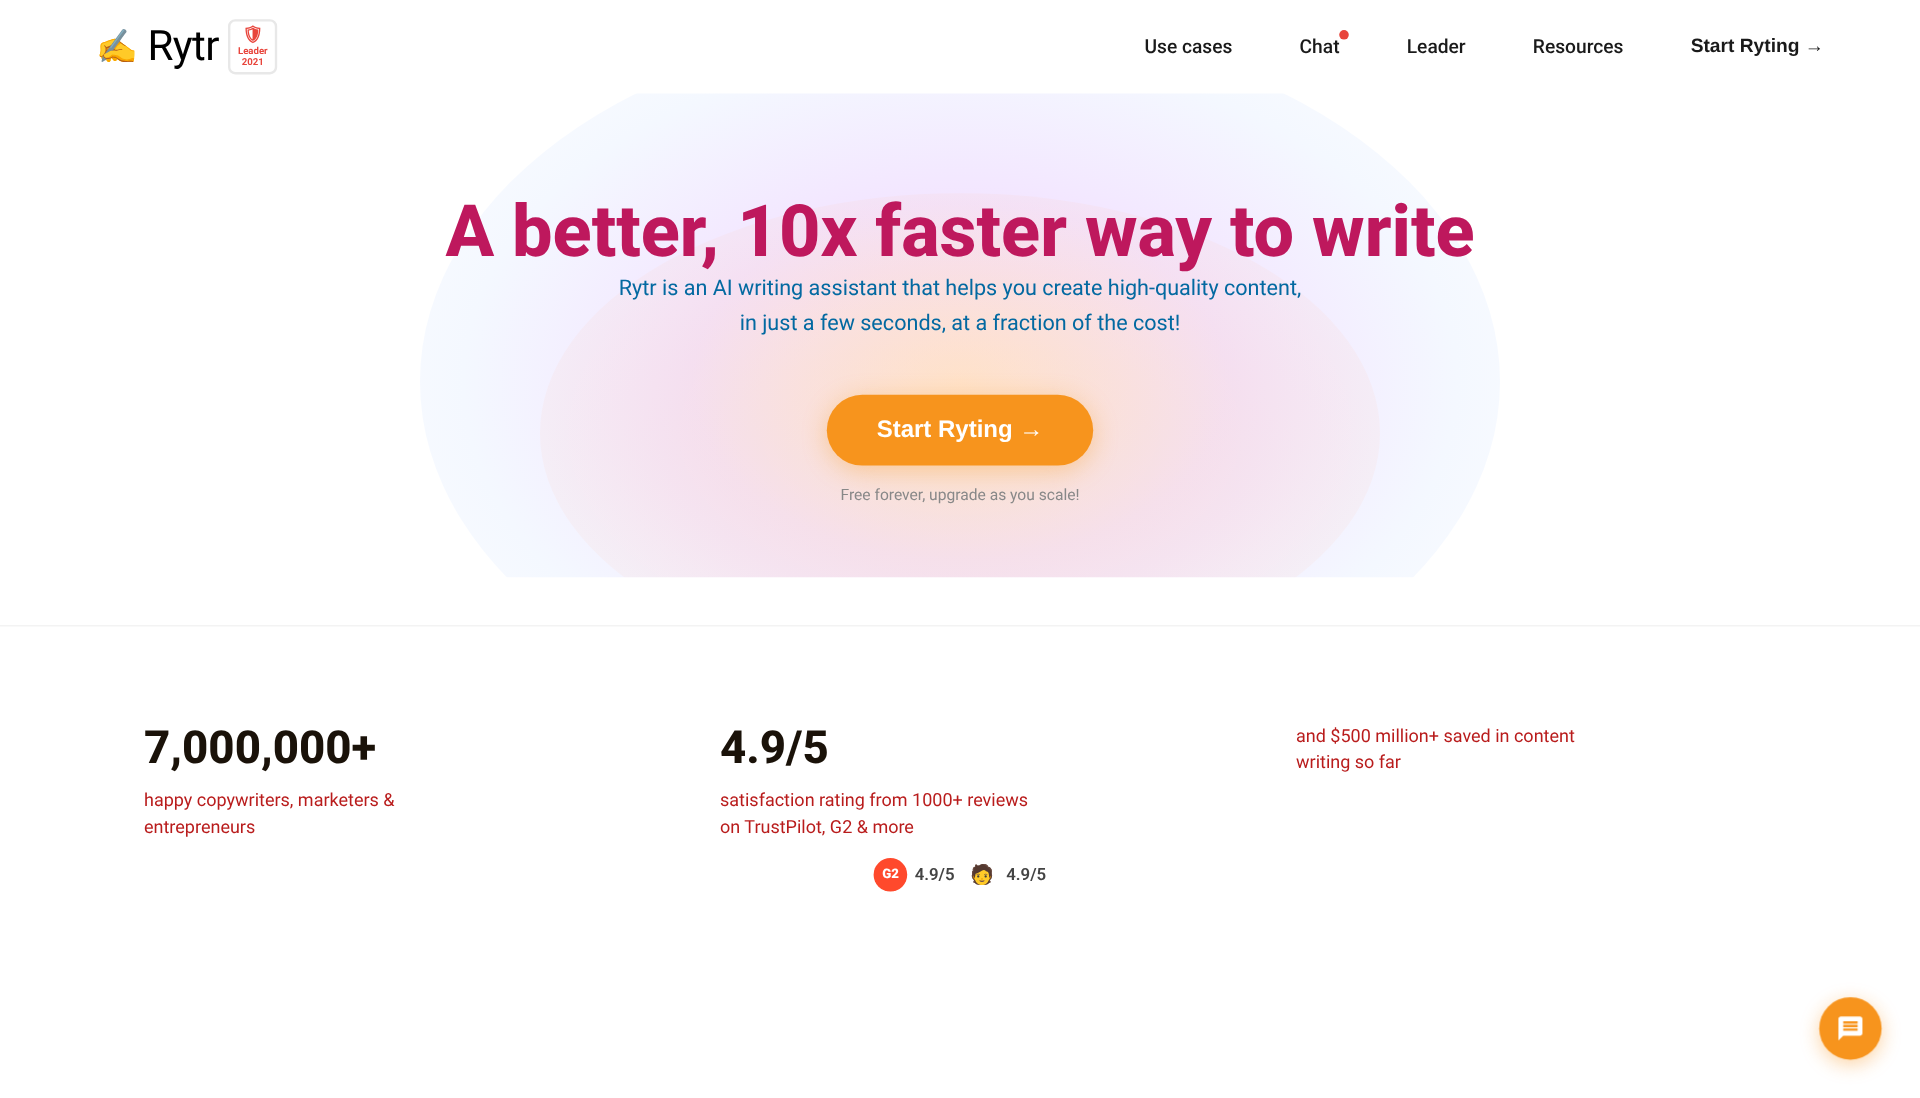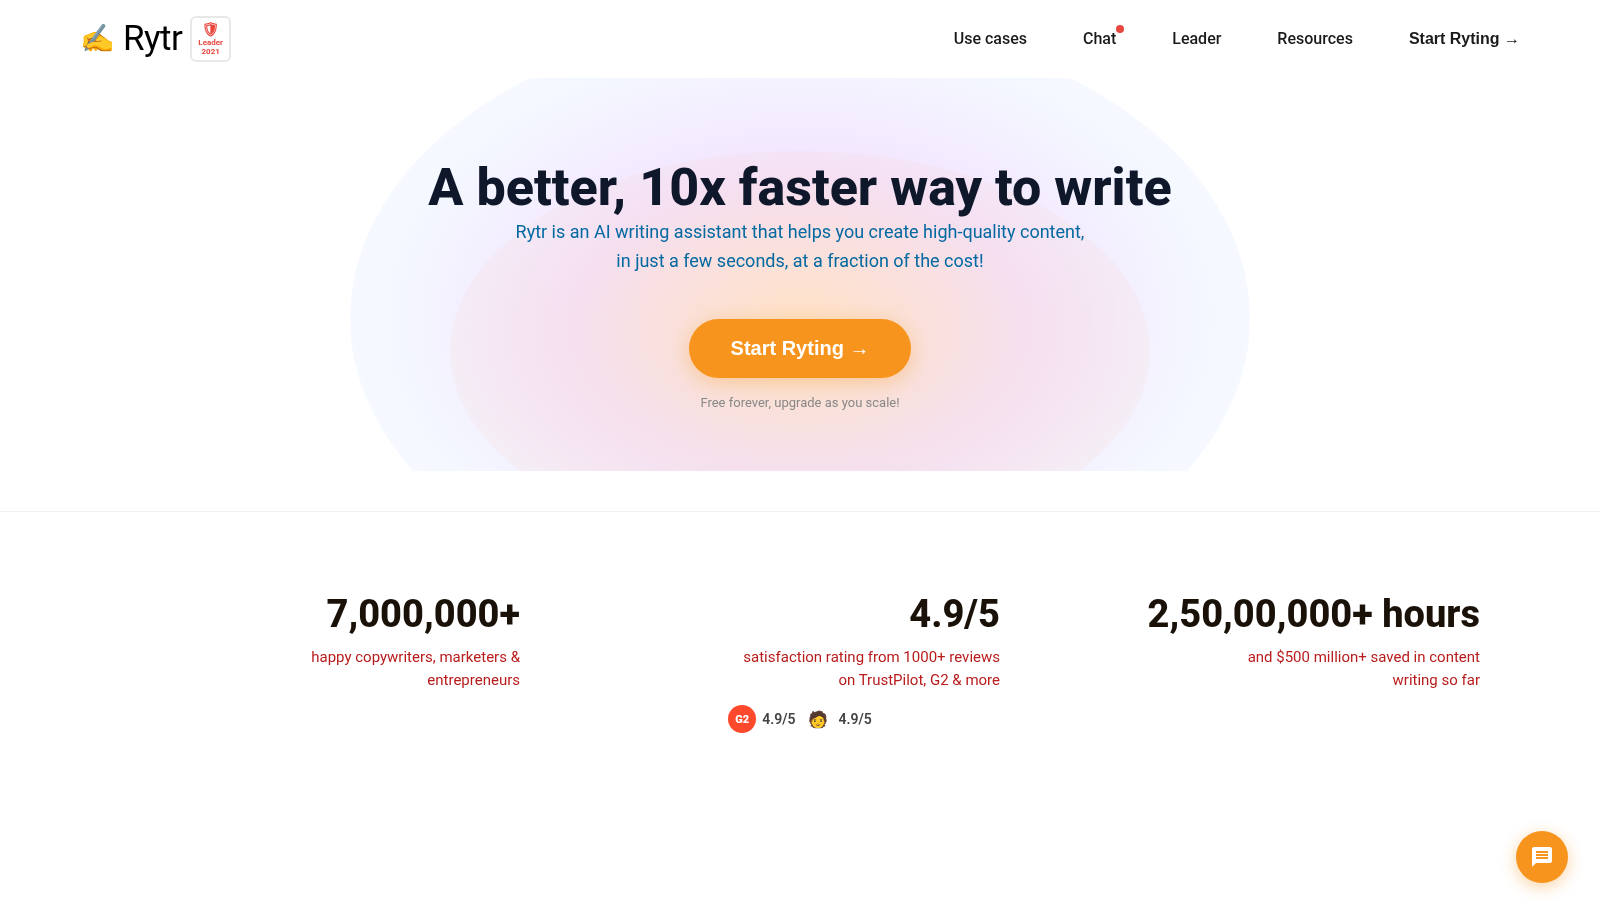--- a/index.html
+++ b/index.html
@@ -143,23 +143,23 @@
       z-index: 0;
       pointer-events: none;
     }
 
     .hero-content {
       position: relative;
       z-index: 1;
     }
 
     .hero-title-main {
-      font-size: 52px;
+      font-size: 60px;
       font-weight: 800;
-      color: #0f172a;
+      color: #be185d;
       line-height: 1.15;
       margin-bottom: 0;
     }
 
     .hero-title-highlight {
       font-size: 68px;
       font-weight: 800;
       color: #f7941d;
       display: block;
       line-height: 1.2;
@@ -201,21 +201,21 @@
       justify-content: center;
       align-items: flex-start;
       gap: 0;
       padding: 60px 80px 40px;
       border-top: 1px solid #f0f0f0;
       margin-top: 40px;
     }
 
     .stat-item {
       flex: 1;
-      text-align: right;
+      text-align: left;
       padding: 20px 40px;
     }
 
     .stat-item:not(:last-child) {
       border-right: none;
     }
 
     .stat-number {
       font-size: 38px;
       font-weight: 800;
@@ -352,21 +352,20 @@
         <span>4.9/5</span>
       </div>
       <div class="rating-badge">
         <span class="capterra-icon">🧑</span>
         <span>4.9/5</span>
       </div>
     </div>
   </div>
 
   <div class="stat-item">
-    <div class="stat-number">2,50,00,000+ hours</div>
     <div class="stat-label">and $500 million+ saved in content<br>writing so far</div>
   </div>
 </section>
 
 <div class="chat-widget">
   <svg viewBox="0 0 24 24" xmlns="http://www.w3.org/2000/svg">
     <path d="M20 2H4c-1.1 0-2 .9-2 2v18l4-4h14c1.1 0 2-.9 2-2V4c0-1.1-.9-2-2-2zm-2 12H6v-2h12v2zm0-3H6V9h12v2zm0-3H6V6h12v2z"></path>
   </svg>
 </div>
 

